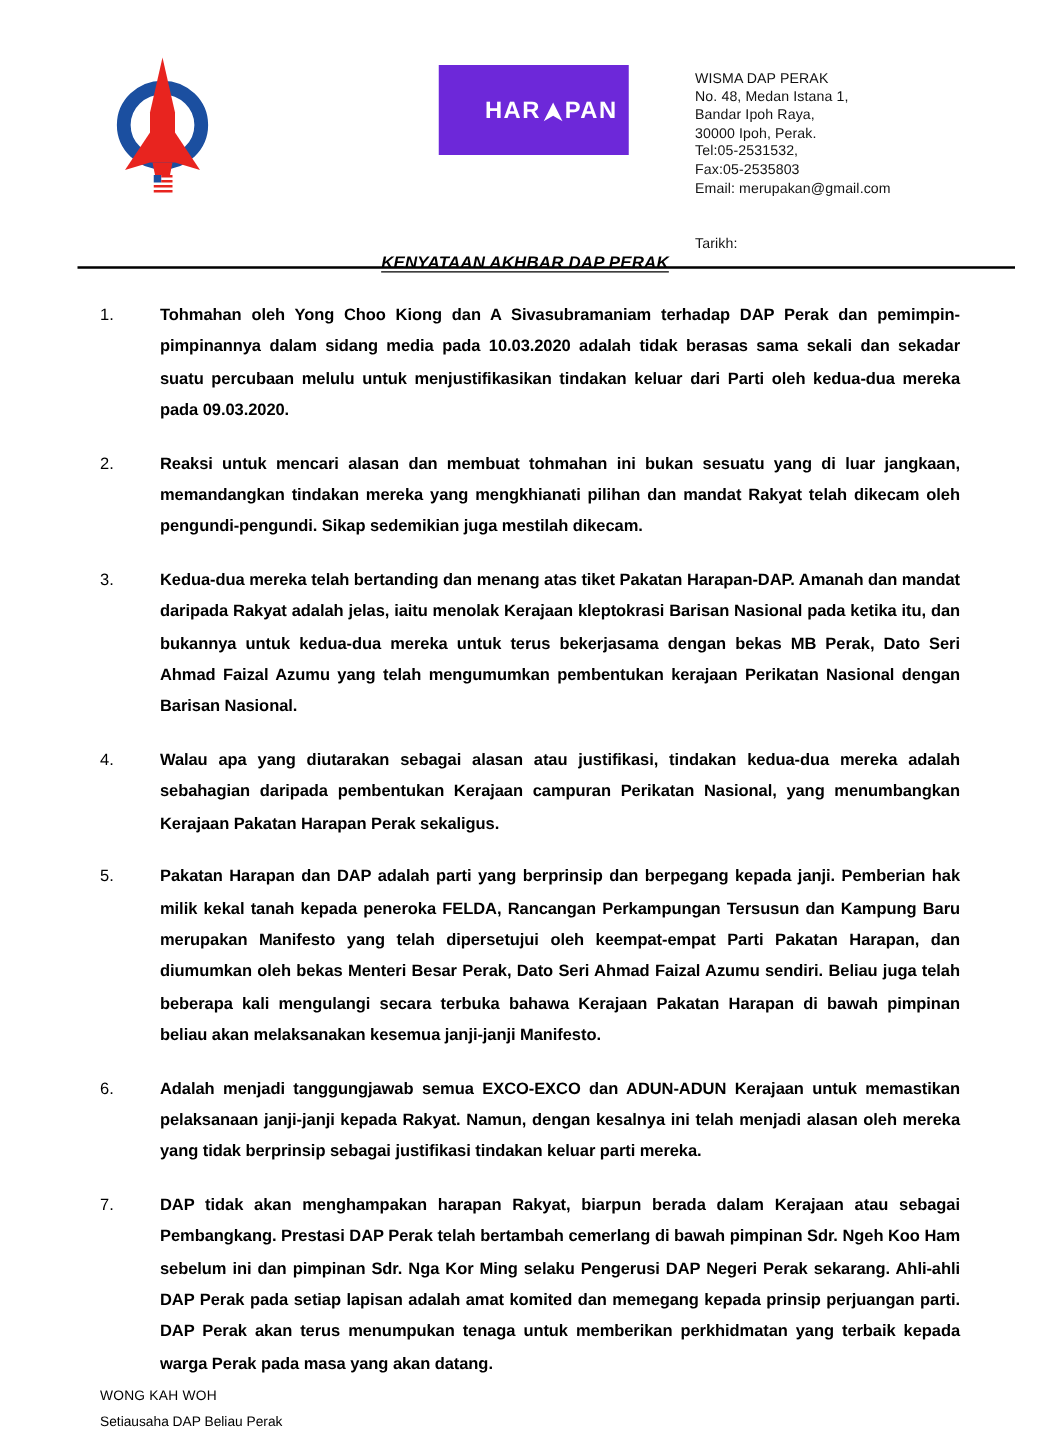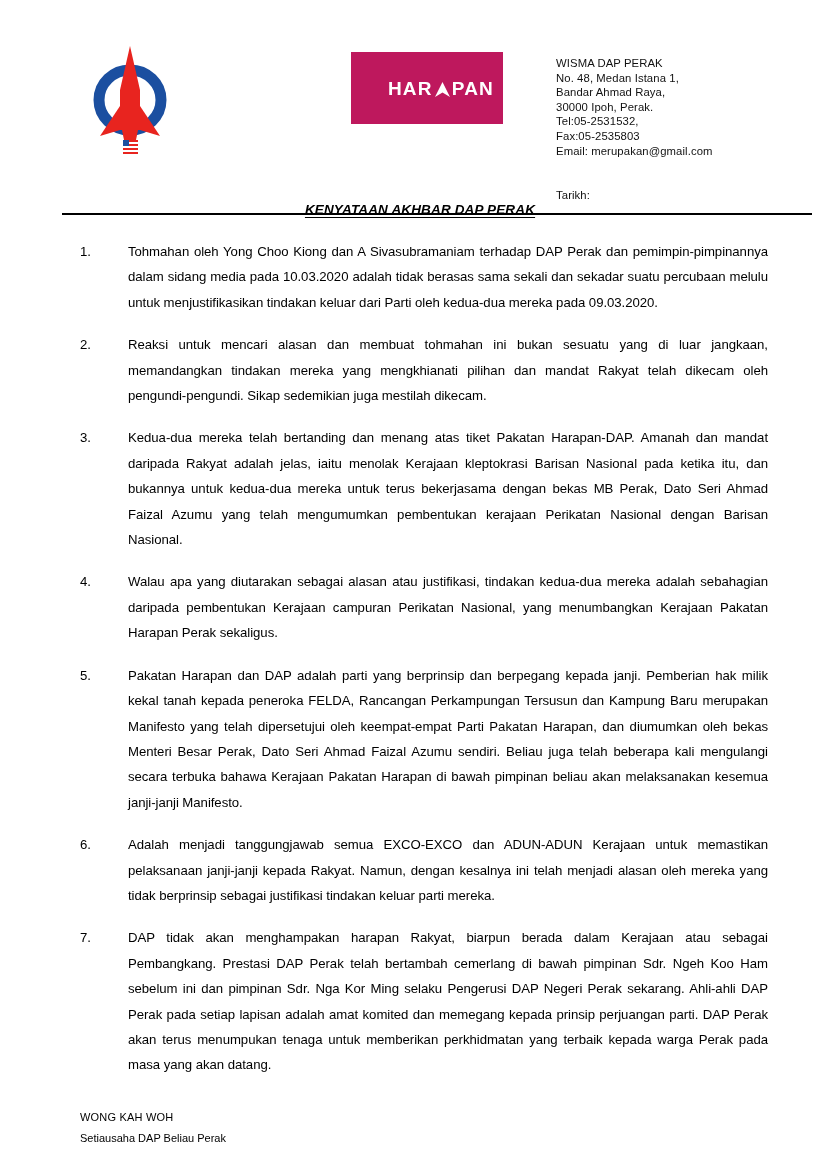--- a/index.html
+++ b/index.html
@@ -72,21 +72,21 @@
   
   .harapan-block {
     flex: 0 0 230px;
     padding-top: 10px;
     display: flex;
     justify-content: center;
   }
   .harapan-box {
     width: 152px;
     height: 72px;
-    background: #be185d;
+    background: #6d28d9;
     display: flex;
     align-items: center;
     justify-content: center;
     padding-left: 28px;
   }
   .harapan-word {
     display: flex;
     align-items: center;
     color: #ffffff;
     font-size: 19px;
@@ -153,20 +153,21 @@
     font-size: 13.2px;
     line-height: 25.4px;
   }
   .para-text {
     flex: 1 1 auto;
     font-size: 13.2px;
     line-height: 25.4px;
     text-align: justify;
     text-justify: inter-word;
     letter-spacing: -0.05px;
+    font-weight: bold;
   }
 
   
   .sign-block {
     position: absolute;
     left: 80px;
     top: 1107px;
     font-size: 11px;
     line-height: 21px;
   }
@@ -219,21 +220,21 @@
               </svg>
             </span>
             <span>PAN</span>
           </div>
         </div>
       </div>
 
       <div class="addr-block">
         <div class="addr-line">WISMA DAP PERAK</div>
         <div class="addr-line">No. 48, Medan Istana 1,</div>
-        <div class="addr-line">Bandar Ahmad Raya,</div>
+        <div class="addr-line">Bandar Ipoh Raya,</div>
         <div class="addr-line">30000 Ipoh, Perak.</div>
         <div class="addr-line">Tel:05-2531532,</div>
         <div class="addr-line">Fax:05-2535803</div>
         <div class="addr-line">Email: merupakan@gmail.com</div>
         <div class="tarikh">Tarikh:</div>
       </div>
 
     </div>
     <div class="rule"></div>
   </div>

